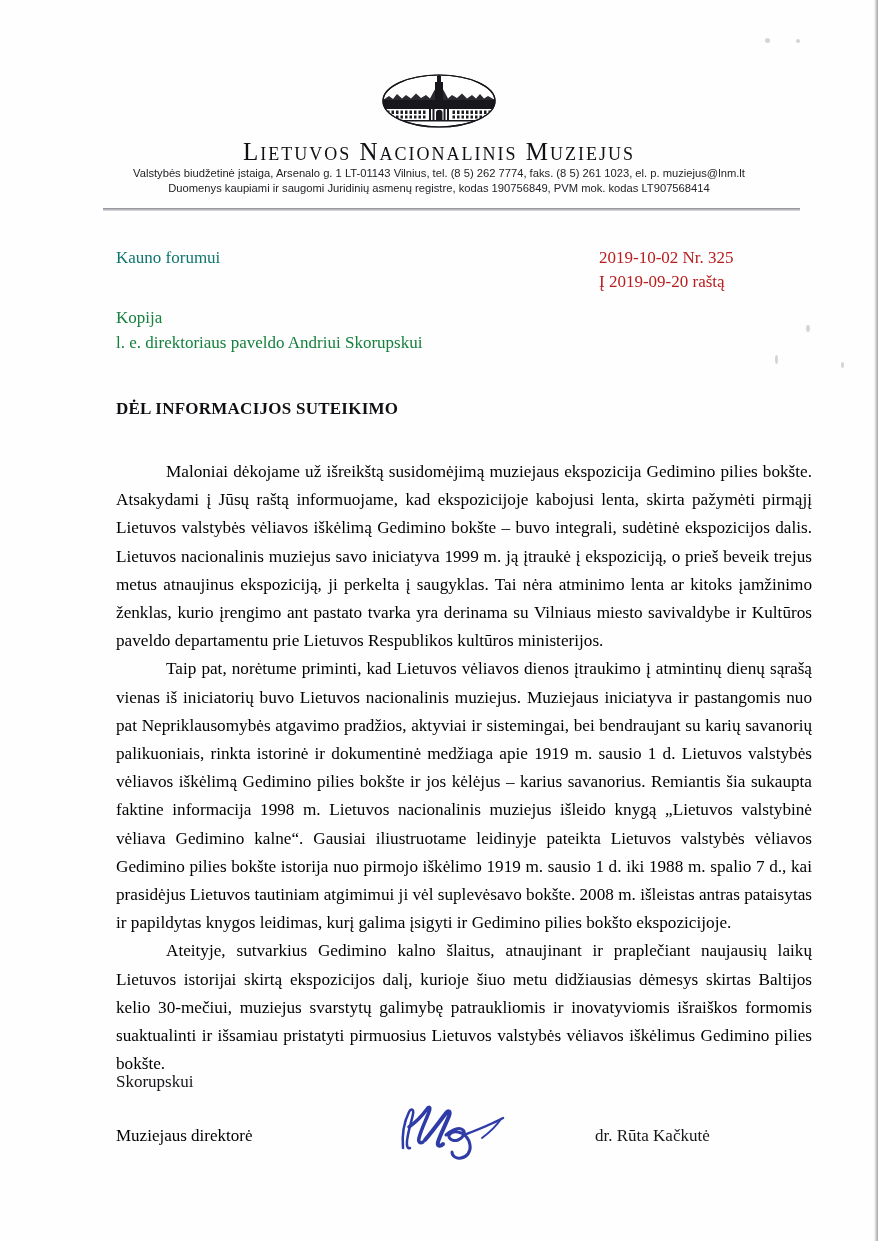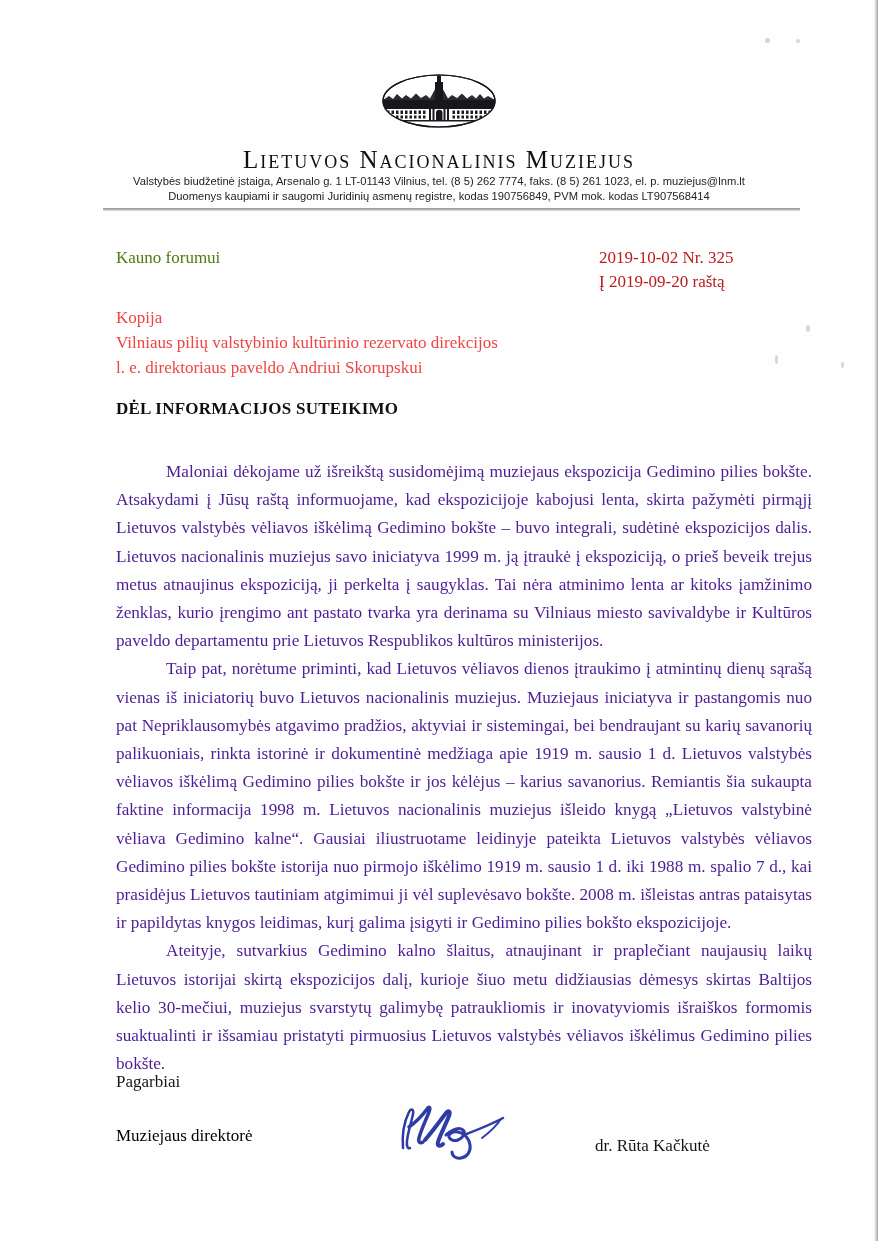--- a/index.html
+++ b/index.html
@@ -45,21 +45,21 @@
     text-align: center;
     padding-top: 70px;
   }
   .emblem {
     display: inline-block;
     width: 118px;
     height: 62px;
   }
   .org-title {
     text-align: center;
-    margin-top: 10px;
+    margin-top: 2px;
     font-family: "Liberation Serif", "DejaVu Serif", serif;
     font-size: 25px;
     font-variant: small-caps;
     letter-spacing: 2.0px;
     color: #0f0f14;
     white-space: nowrap;
   }
   .contact-block {
     text-align: center;
     font-family: "Liberation Sans", "DejaVu Sans", sans-serif;
@@ -80,40 +80,40 @@
   
   .addr-row {
     position: absolute;
     left: 116px;
     top: 246px;
     width: 690px;
   }
   .addressee-primary {
     font-size: 17px;
     line-height: 1.45;
-    color: #4d7c0f;
+    color: #0f766e;
   }
   .refblock {
     position: absolute;
     left: 483px;
     top: 0;
     font-size: 17px;
     line-height: 1.42;
     color: #b91c1c;
     white-space: nowrap;
   }
   .refline { display: block; }
 
   .copy-block {
     position: absolute;
     left: 116px;
     top: 305px;
     font-size: 17px;
     line-height: 1.48;
-    color: #ef4444;
+    color: #15803d;
   }
   .copy-line { display: block; }
 
   
   .subject {
     position: absolute;
     left: 116px;
     top: 399px;
     font-size: 17px;
     font-weight: bold;
@@ -127,21 +127,21 @@
     left: 116px;
     top: 458px;
     width: 696px;
   }
   .para {
     margin: 0 0 0 0;
     text-indent: 50px;
     text-align: justify;
     font-size: 17.2px;
     line-height: 28.2px;
-    color: #4c1d95;
+    color: #000000;
     hyphens: none;
   }
 
   
   .sign-area {
     position: absolute;
     left: 116px;
     top: 1072px;
     width: 700px;
   }
@@ -164,21 +164,21 @@
   .sign-mark {
     position: absolute;
     left: 278px;
     top: -28px;
     width: 120px;
     height: 72px;
   }
   .sign-name {
     position: absolute;
     left: 479px;
-    top: 16px;
+    top: 6px;
     font-size: 17px;
     color: #16161a;
     white-space: nowrap;
   }
 </style>
 </head>
 <body>
 
 <div id="page">
 
@@ -285,34 +285,33 @@
   <div class="addr-row">
     <div class="addressee-primary">Kauno forumui</div>
     <div class="refblock">
       <span class="refline">2019-10-02  Nr. 325</span>
       <span class="refline">Į 2019-09-20 raštą</span>
     </div>
   </div>
 
   <div class="copy-block">
     <span class="copy-line">Kopija</span>
-    <span class="copy-line">Vilniaus pilių valstybinio kultūrinio rezervato direkcijos</span>
     <span class="copy-line">l. e. direktoriaus paveldo Andriui Skorupskui</span>
   </div>
 
   <div class="subject">DĖL INFORMACIJOS SUTEIKIMO</div>
 
   <div class="body-text">
     <p class="para">Maloniai dėkojame už išreikštą susidomėjimą muziejaus ekspozicija Gedimino pilies bokšte. Atsakydami į Jūsų raštą informuojame, kad ekspozicijoje kabojusi lenta, skirta pažymėti pirmąjį Lietuvos valstybės vėliavos iškėlimą Gedimino bokšte – buvo integrali, sudėtinė ekspozicijos dalis. Lietuvos nacionalinis muziejus savo iniciatyva 1999 m. ją įtraukė į ekspoziciją, o prieš beveik trejus metus atnaujinus ekspoziciją, ji perkelta į saugyklas. Tai nėra atminimo lenta ar kitoks įamžinimo ženklas, kurio įrengimo ant pastato tvarka yra derinama su Vilniaus miesto savivaldybe ir Kultūros paveldo departamentu prie Lietuvos Respublikos kultūros ministerijos.</p>
     <p class="para">Taip pat, norėtume priminti, kad Lietuvos vėliavos dienos įtraukimo į atmintinų dienų sąrašą vienas iš iniciatorių buvo Lietuvos nacionalinis muziejus. Muziejaus iniciatyva ir pastangomis nuo pat Nepriklausomybės atgavimo pradžios, aktyviai ir sistemingai, bei bendraujant su karių savanorių palikuoniais, rinkta istorinė ir dokumentinė medžiaga apie 1919 m. sausio 1 d. Lietuvos valstybės vėliavos iškėlimą Gedimino pilies bokšte ir jos kėlėjus – karius savanorius. Remiantis šia sukaupta faktine informacija 1998 m. Lietuvos nacionalinis muziejus išleido knygą „Lietuvos valstybinė vėliava Gedimino kalne“. Gausiai iliustruotame leidinyje pateikta Lietuvos valstybės vėliavos Gedimino pilies bokšte istorija nuo pirmojo iškėlimo 1919 m. sausio 1 d. iki 1988 m. spalio 7 d., kai prasidėjus Lietuvos tautiniam atgimimui ji vėl suplevėsavo bokšte. 2008 m. išleistas antras pataisytas ir papildytas knygos leidimas, kurį galima įsigyti ir Gedimino pilies bokšto ekspozicijoje.</p>
     <p class="para">Ateityje, sutvarkius Gedimino kalno šlaitus, atnaujinant ir praplečiant naujausių laikų Lietuvos istorijai skirtą ekspozicijos dalį, kurioje šiuo metu didžiausias dėmesys skirtas Baltijos kelio 30-mečiui, muziejus svarstytų galimybę patraukliomis ir inovatyviomis išraiškos formomis suaktualinti ir išsamiau pristatyti pirmuosius Lietuvos valstybės vėliavos iškėlimus Gedimino pilies bokšte.</p>
   </div>
 
   <div class="sign-area">
-    <div class="regards">Pagarbiai</div>
+    <div class="regards">Skorupskui</div>
     <div class="sign-row">
       <span class="sign-title">Muziejaus direktorė</span>
       <span class="sign-mark">
         <svg viewBox="0 0 240 144" width="120" height="72" xmlns="http://www.w3.org/2000/svg">
           <g fill="none" stroke="#2f3ca8" stroke-linecap="round" stroke-linejoin="round">
             <path d="M18 112 C16 88 20 60 30 40 C34 32 40 34 38 44 C36 56 28 78 26 98 C25 108 27 114 32 112" stroke-width="5"></path>
             <path d="M30 70 C44 60 56 48 66 34 C70 28 74 30 70 40 C64 56 54 76 50 92 C48 100 52 104 58 100" stroke-width="7"></path>
             <path d="M62 96 C76 80 92 58 104 42 C108 36 114 38 110 48 C102 68 92 86 88 100 C86 108 92 110 98 104" stroke-width="8"></path>
             <path d="M104 86 C116 76 130 70 138 76 C144 81 138 92 128 96 C120 99 112 96 110 90
                      C108 83 118 78 128 80 C140 82 150 92 152 106 C154 120 146 130 134 132 C124 134 116 128 116 120" stroke-width="6"></path>

